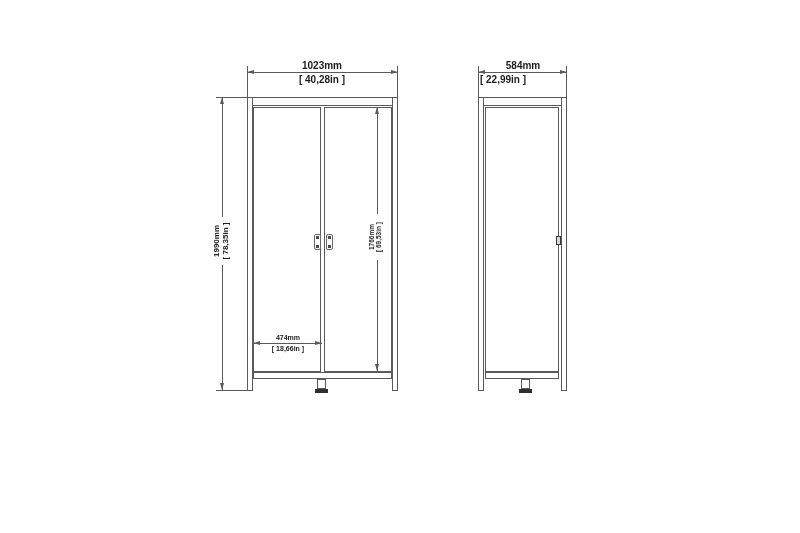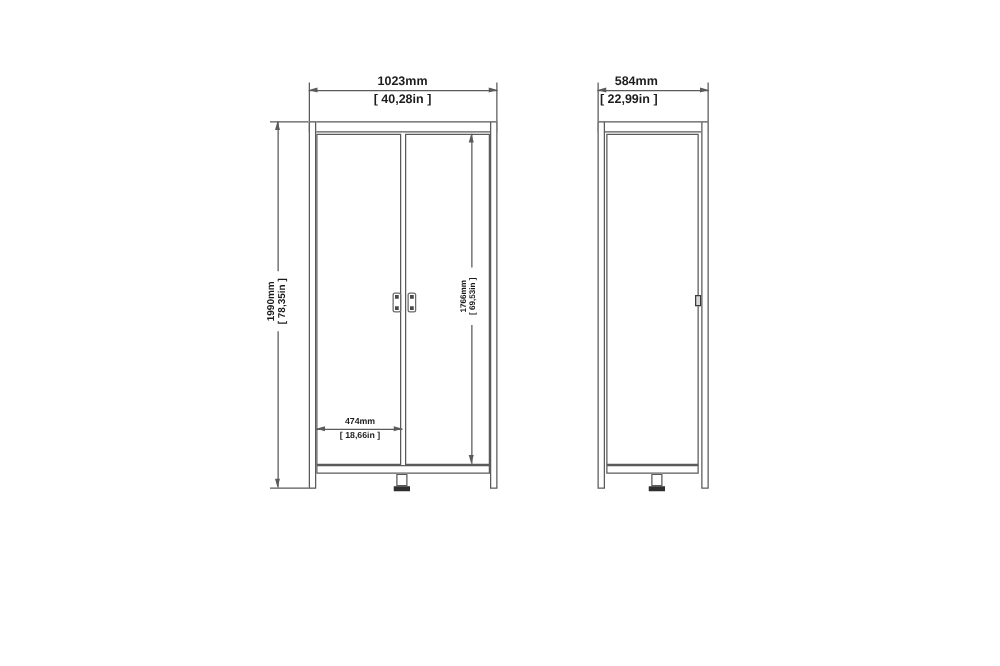--- a/index.html
+++ b/index.html
@@ -99,21 +99,21 @@
     <div class="lbl lbl-sm" style="left:248px;top:345px;width:80px">[ 18,66in ]</div>
   </div>
 
   <div>
 
     <div class="vline" style="left:478px;top:66px;height:31px"></div>
     <div class="vline" style="left:566px;top:66px;height:31px"></div>
     <div class="hline" style="left:478px;top:72px;width:89px"></div>
     <div class="arrL" style="left:478px;top:70px"></div>
     <div class="arrR" style="left:560px;top:70px"></div>
-    <div class="lbl lbl-lg" style="left:459px;top:60px;width:100px">584mm</div>
+    <div class="lbl lbl-lg" style="left:473px;top:60px;width:100px">584mm</div>
     <div class="lbl lbl-lg" style="left:453px;top:74px;width:100px">[ 22,99in ]</div>
 
     <div class="rect" style="left:478px;top:97px;width:89px;height:9px"></div>
     <div class="rect" style="left:478px;top:97px;width:6px;height:294px"></div>
     <div class="rect" style="left:561px;top:97px;width:6px;height:294px"></div>
     <div class="rect" style="left:485px;top:107px;width:74px;height:265px"></div>
     <div class="rect" style="left:485px;top:372px;width:74px;height:7px"></div>
     <div class="rect" style="left:521px;top:379px;width:9px;height:10px"></div>
     <div class="fill" style="left:519px;top:389px;width:13px;height:4px"></div>
     <div class="knob" style="left:556px;top:236px;width:5px;height:9px"></div>

